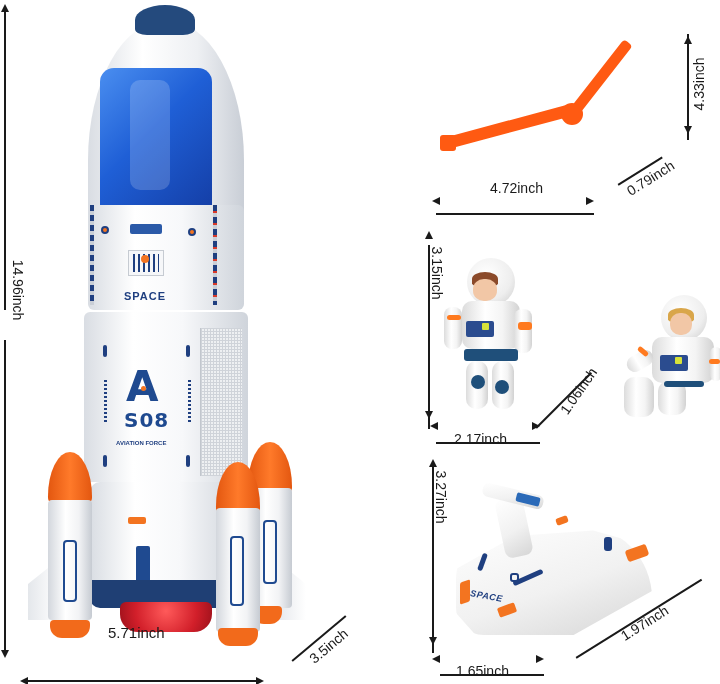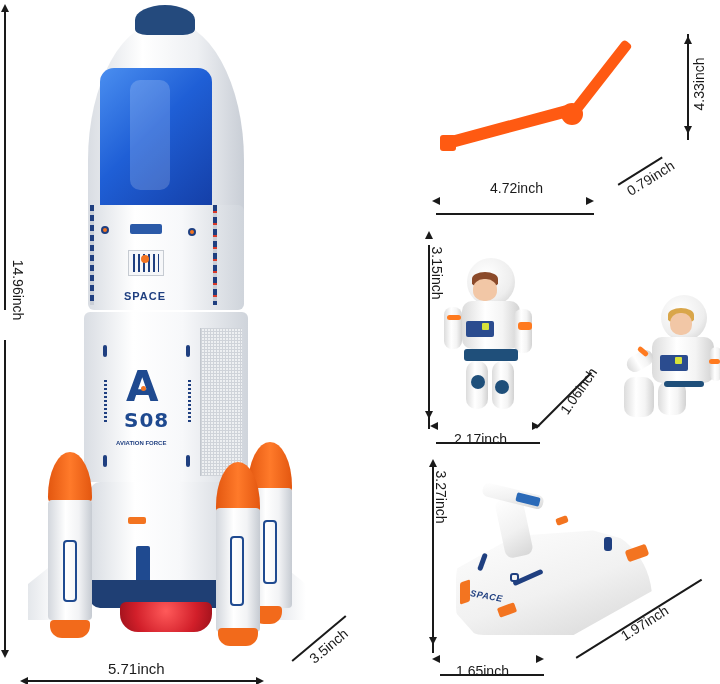--- a/index.html
+++ b/index.html
@@ -111,21 +111,21 @@
   <div class="booster-cone" style="left:248px;top:442px;"></div>
   <div class="booster" style="left:248px;top:488px;height:120px;"></div>
   <div class="booster-stripe" style="left:263px;top:520px;height:64px;"></div>
   <div class="booster-nozzle" style="left:252px;top:606px;width:30px;"></div>
 
   <div class="booster-cone" style="left:216px;top:462px;"></div>
   <div class="booster" style="left:216px;top:508px;height:124px;"></div>
   <div class="booster-stripe" style="left:230px;top:536px;height:70px;"></div>
   <div class="booster-nozzle" style="left:218px;top:628px;"></div>
 
-  <div class="dim-label" style="left:108px;top:660px;font-size:15px;">5.71inch</div>
+  <div class="dim-label" style="left:108px;top:624px;font-size:15px;">5.71inch</div>
   <div class="line" style="left:28px;top:680px;width:230px;height:1.5px;"></div>
   <div class="arrow-left" style="left:20px;top:677px;"></div>
   <div class="arrow-right" style="left:256px;top:677px;"></div>
 
   <div class="line" style="left:292px;top:660px;width:70px;height:1.5px;transform:rotate(-40deg);transform-origin:0 50%;"></div>
   <div class="dim-label" style="left:306px;top:638px;transform:rotate(-40deg);">3.5inch</div>
 </div>
 
 <div class="abs" style="left:420px;top:20px;width:300px;height:200px;">
   <div class="tool-seg" style="left:24px;top:118px;width:135px;transform:rotate(-15deg);"></div>

